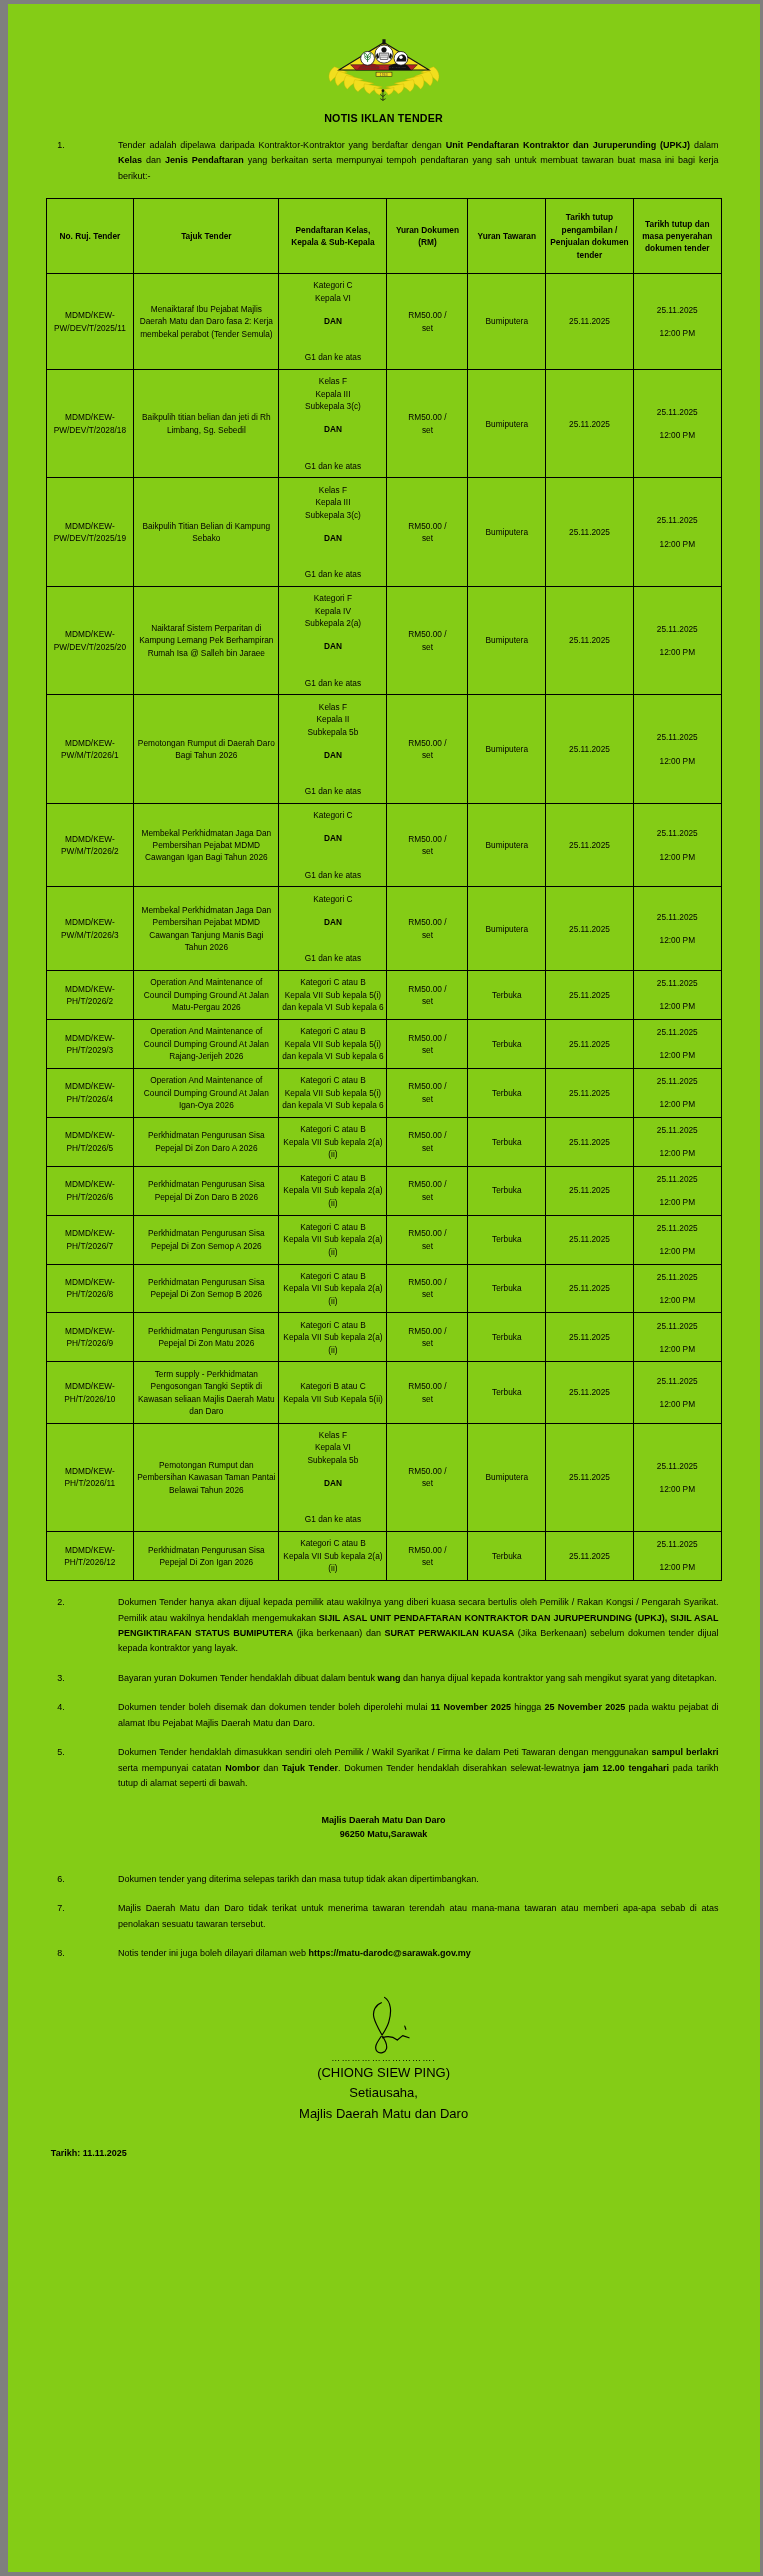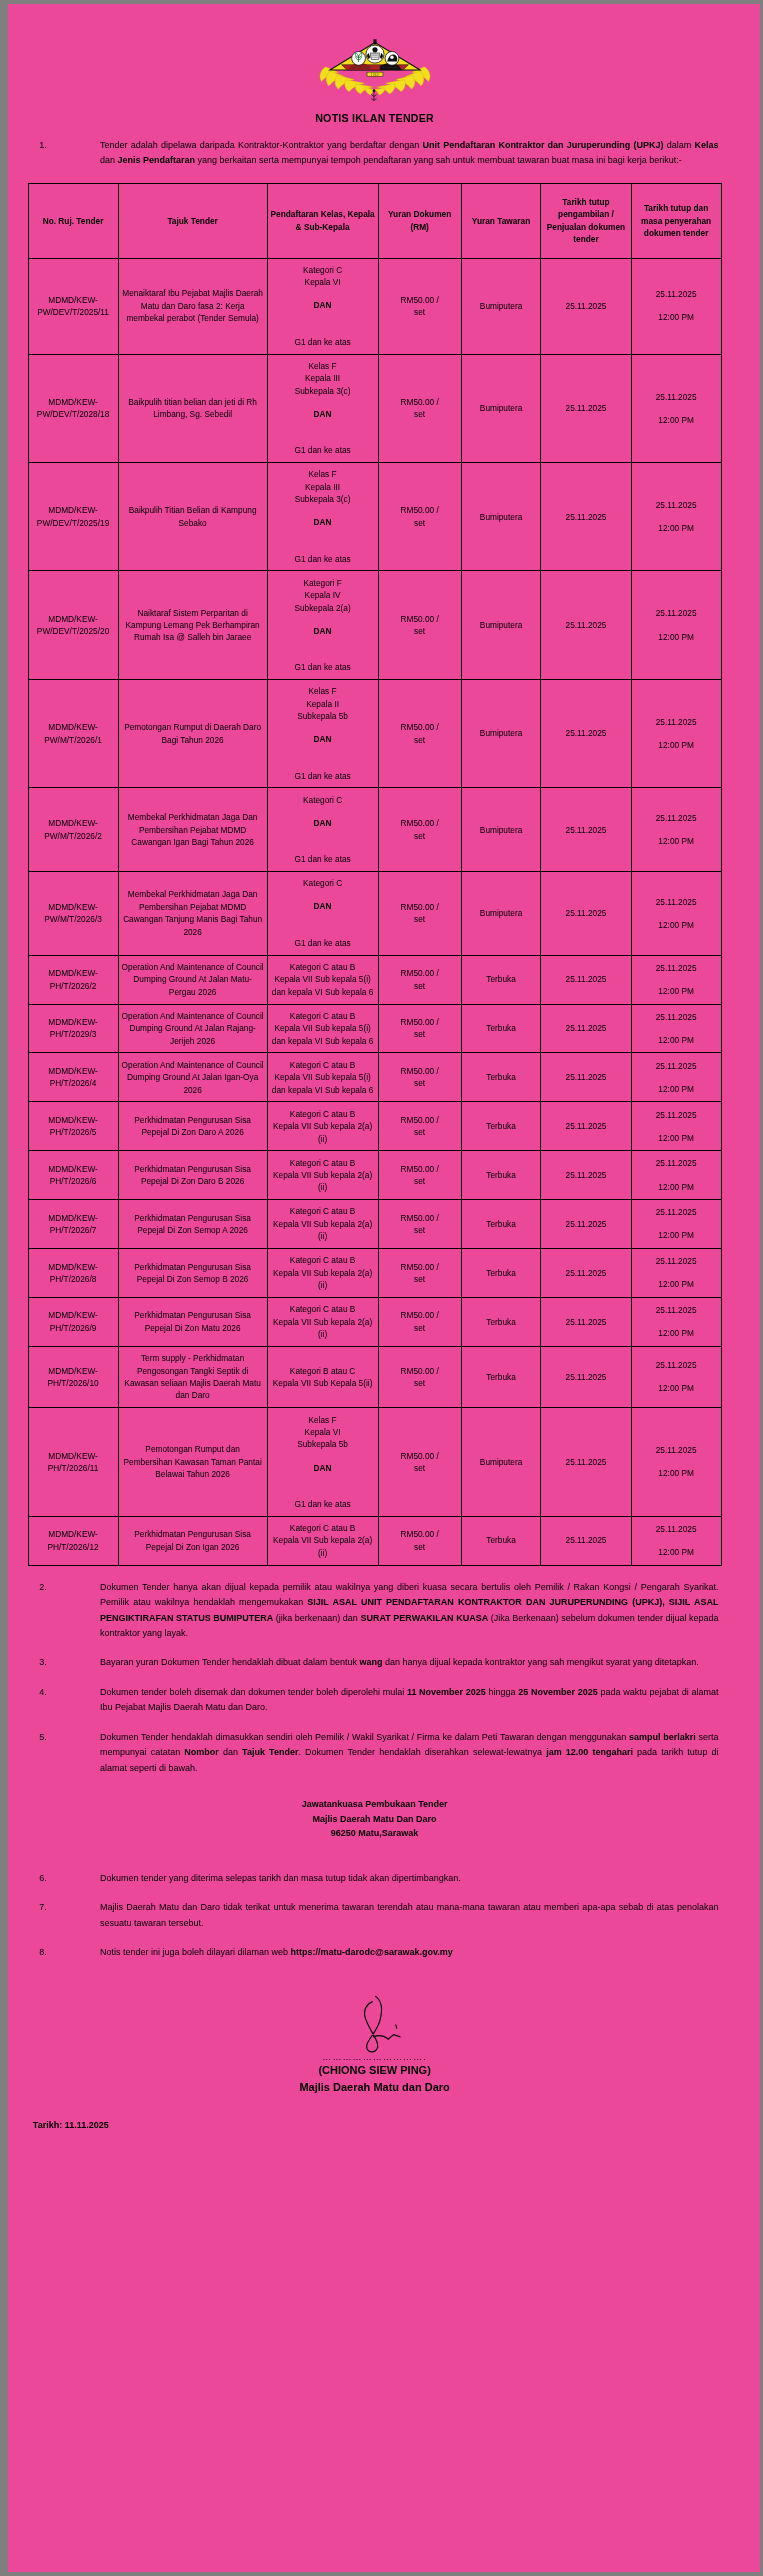--- a/index.html
+++ b/index.html
@@ -10,25 +10,25 @@
   }
   #page {
     position: relative;
     width: 764px;
     height: 2576px;
     background: #7f7f7f;
     box-sizing: border-box;
     padding: 4.3px 4.3px 4.3px 7.5px;
   }
   #sheet {
-    background: #ec4899;
+    background: #84cc16;
     width: 100%;
     height: 100%;
     box-sizing: border-box;
-    padding: 30px 38px 21px 20px;
+    padding: 30px 38px 21px 38px;
     position: relative;
     overflow: hidden;
   }
 
   
   .crest-wrap {
     text-align: center;
     margin: 3.2px 0 0 0;
   }
   .crest {
@@ -129,22 +129,22 @@
     align-items: flex-end;
     position: relative;
   }
   .sig-dots {
     font-size: 9px;
     letter-spacing: 1.1px;
     color: #000;
     margin-top: -3.2px;
   }
   .sig-name {
-    font-weight: bold;
-    font-size: 11px;
+    font-weight: normal;
+    font-size: 13px;
     line-height: 1.6;
     color: #000;
   }
   .tarikh {
     margin-top: 23px;
     margin-left: 5.3px;
     font-weight: bold;
     font-size: 9px;
     color: #000;
   }
@@ -614,21 +614,20 @@
       <div class="num">4.</div>
       <div class="body"><span>Dokumen tender boleh disemak dan dokumen tender boleh diperolehi mulai </span><b>11 November 2025</b><span> hingga </span><b>25 November 2025</b><span> pada waktu pejabat di alamat Ibu Pejabat Majlis Daerah Matu dan Daro.</span></div>
     </div>
 
     <div class="para">
       <div class="num">5.</div>
       <div class="body"><span>Dokumen Tender hendaklah dimasukkan sendiri oleh Pemilik / Wakil Syarikat / Firma ke dalam  Peti Tawaran </span><span>dengan menggunakan </span><b>sampul berlakri</b><span> serta mempunyai catatan </span><b>Nombor</b><span> dan </span><b>Tajuk Tender</b><span>. Dokumen Tender hendaklah diserahkan selewat-lewatnya </span><b>jam 12.00 tengahari</b><span> pada tarikh tutup di alamat seperti di bawah.</span></div>
     </div>
 
     <div class="addr">
-      <div>Jawatankuasa Pembukaan Tender</div>
       <div>Majlis Daerah Matu Dan Daro</div>
       <div>96250 Matu,Sarawak</div>
     </div>
 
     <div class="spacer-sm"></div>
 
     <div class="para">
       <div class="num">6.</div>
       <div class="body">Dokumen tender yang diterima selepas tarikh dan masa tutup tidak akan dipertimbangkan.</div>
     </div>
@@ -649,20 +648,21 @@
           <g fill="none" stroke="#000" stroke-width="2.2" stroke-linecap="round" stroke-linejoin="round">
             <path d="M112 8 C124 16 126 34 120 54 C114 74 100 86 96 98 C93 108 100 114 108 112 C116 110 118 102 114 92 C108 78 96 62 92 46 C89 34 95 22 106 18"></path>
             <path d="M108 84 C118 80 128 82 136 88"></path>
             <path d="M136 88 L146 80 L158 84"></path>
             <path d="M150 62 L152 68"></path>
           </g>
         </svg>
       </div>
       <div class="sig-dots">………………………….</div>
       <div class="sig-name">(CHIONG SIEW PING)</div>
+      <div class="sig-name">Setiausaha,</div>
       <div class="sig-name">Majlis Daerah Matu dan Daro</div>
     </div>
 
     <div class="tarikh">Tarikh: 11.11.2025</div>
 
   </div>
 </div>
 
 
 </body></html>

